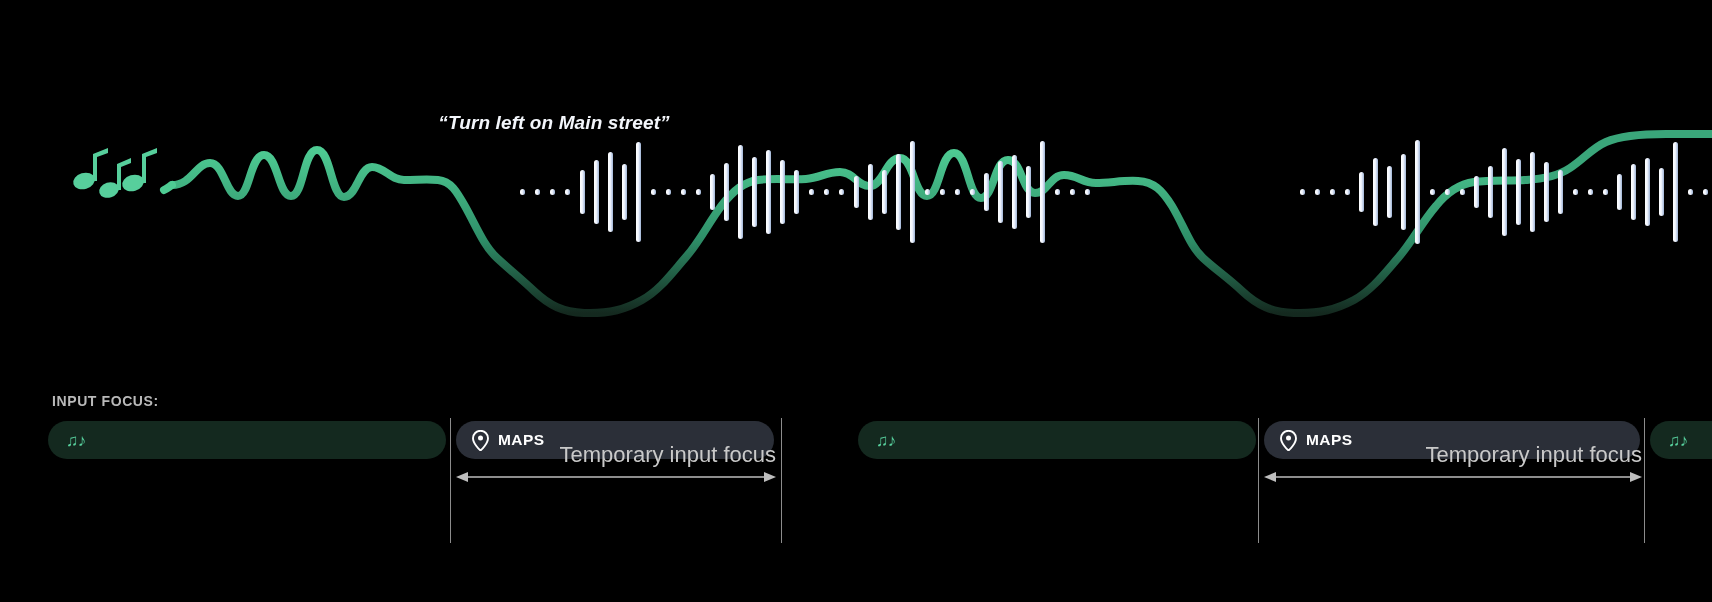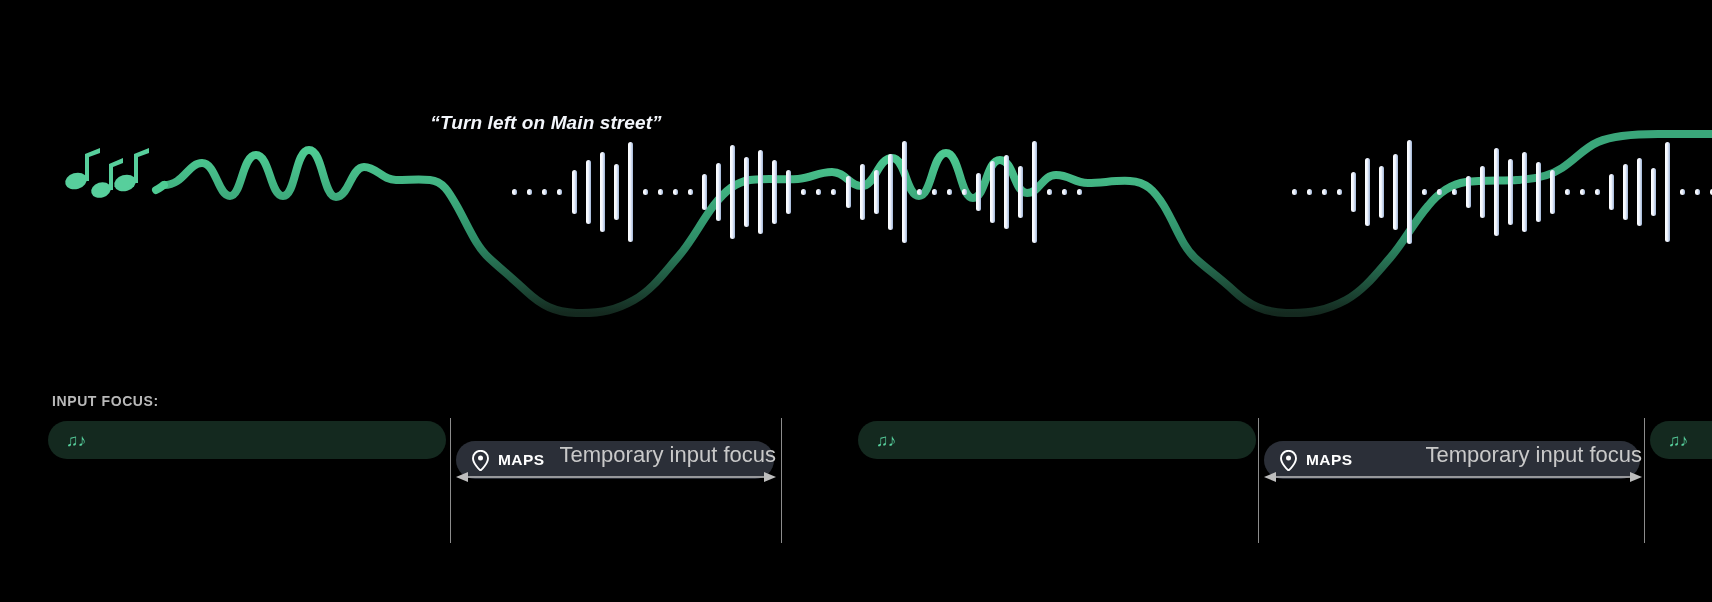--- a/index.html
+++ b/index.html
@@ -12,21 +12,21 @@
     height: 602px;
     position: relative;
     overflow: hidden;
     font-family: "Liberation Sans", sans-serif;
     color: #ffffff;
   }
 
   
   #wave-stage {
     position: absolute;
-    left: 0;
+    left: 8px;
     top: 0;
     width: 1556px;
     height: 345px;
     padding-left: 6px;
   }
   #wave-svg { display: block; }
 
   .caption {
     position: absolute;
     font-family: "Liberation Sans", sans-serif;
@@ -67,21 +67,20 @@
     align-items: center;
     box-sizing: border-box;
   }
   .pill.music {
     background: #14291f;
     padding-left: 18px;
   }
   .pill.maps {
     background: #2b2f38;
     padding-left: 16px;
-    margin-top: 20px;
   }
   .pill .note-glyph {
     color: #57cf9c;
     font-size: 17px;
     line-height: 1;
     letter-spacing: -1px;
   }
   .pill .maps-label {
     font-size: 15.5px;
     font-weight: bold;

